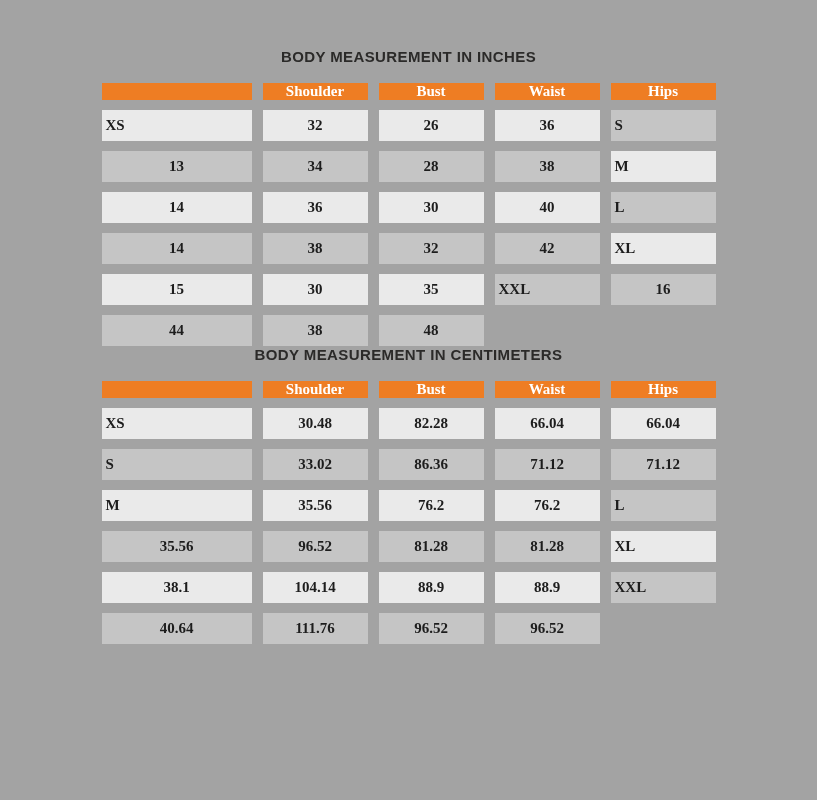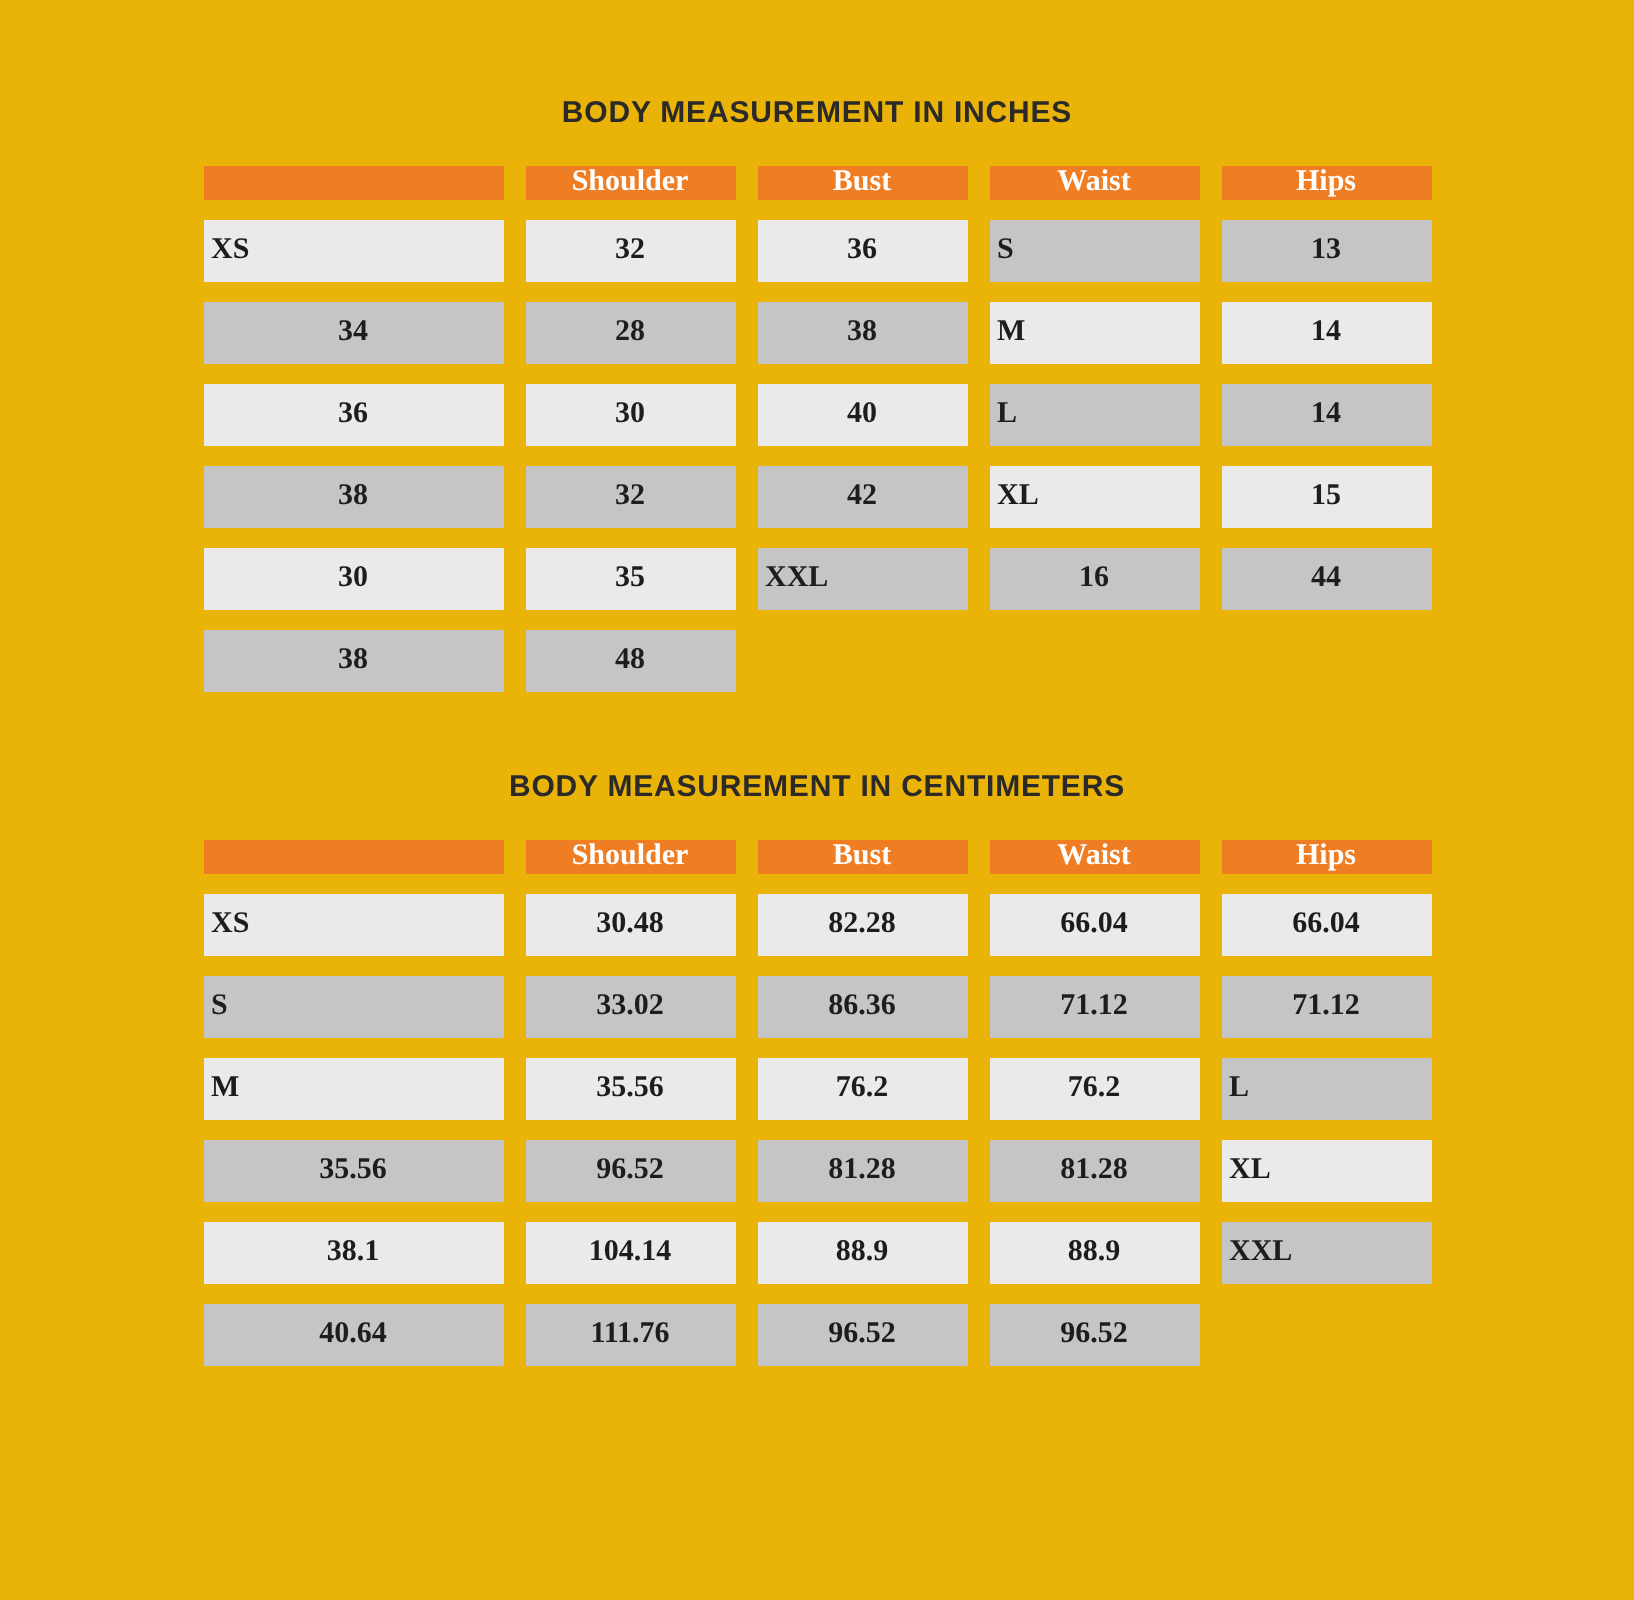--- a/index.html
+++ b/index.html
@@ -11,21 +11,21 @@
     width: 817px;
     height: 800px;
     font-family: "Liberation Sans", sans-serif;
     overflow: hidden;
   }
   .page {
     width: 817px;
     height: 800px;
     box-sizing: border-box;
     padding-top: 48px;
-    background: #eab308;
+    background: #a3a3a3;
   }
   .section-title {
     margin: 0 0 18px 0;
     text-align: center;
     font-family: "Liberation Sans", sans-serif;
     font-size: 15px;
     font-weight: bold;
     letter-spacing: 0.4px;
     color: #2b2a29;
   }
@@ -57,38 +57,38 @@
     background: var(--row-light, #eaeaea);
   }
   .row-dark {
     background: var(--row-dark, #c5c5c5);
   }
   .size-cell {
     justify-content: flex-start;
     padding-left: 4px;
   }
   .measurement-section + .measurement-section {
-    margin-top: 39px;
   }
 </style>
 </head>
 <body>
 
 <div class="page">
 
   <section class="measurement-section">
     <h2 class="section-title">BODY MEASUREMENT IN INCHES</h2>
     <div class="size-table">
         <div class="cell header-cell"></div>
         <div class="cell header-cell">Shoulder</div>
         <div class="cell header-cell">Bust</div>
         <div class="cell header-cell">Waist</div>
         <div class="cell header-cell">Hips</div>
         <div class="cell size-cell row-light">XS</div>
         <div class="cell value-cell row-light">32</div>
+        <div class="cell value-cell row-light">26</div>
         <div class="cell value-cell row-light">36</div>
         <div class="cell size-cell row-dark">S</div>
         <div class="cell value-cell row-dark">13</div>
         <div class="cell value-cell row-dark">34</div>
         <div class="cell value-cell row-dark">28</div>
         <div class="cell value-cell row-dark">38</div>
         <div class="cell size-cell row-light">M</div>
         <div class="cell value-cell row-light">14</div>
         <div class="cell value-cell row-light">36</div>
         <div class="cell value-cell row-light">30</div>

